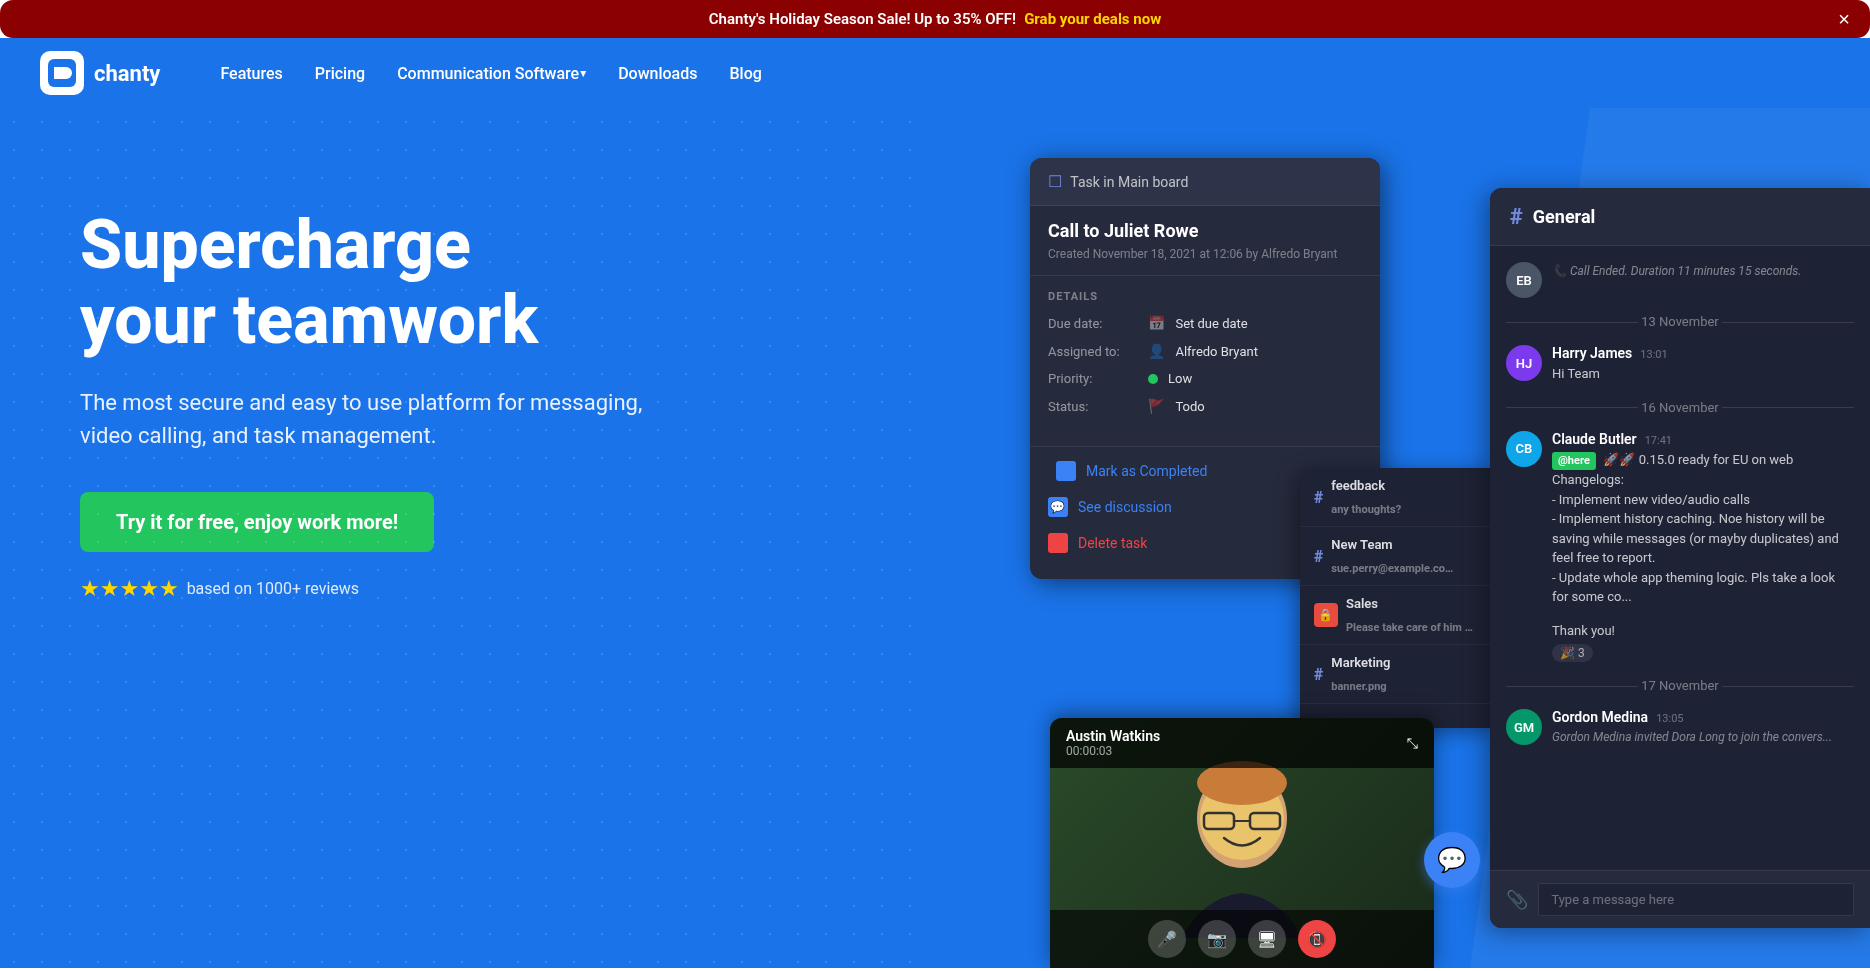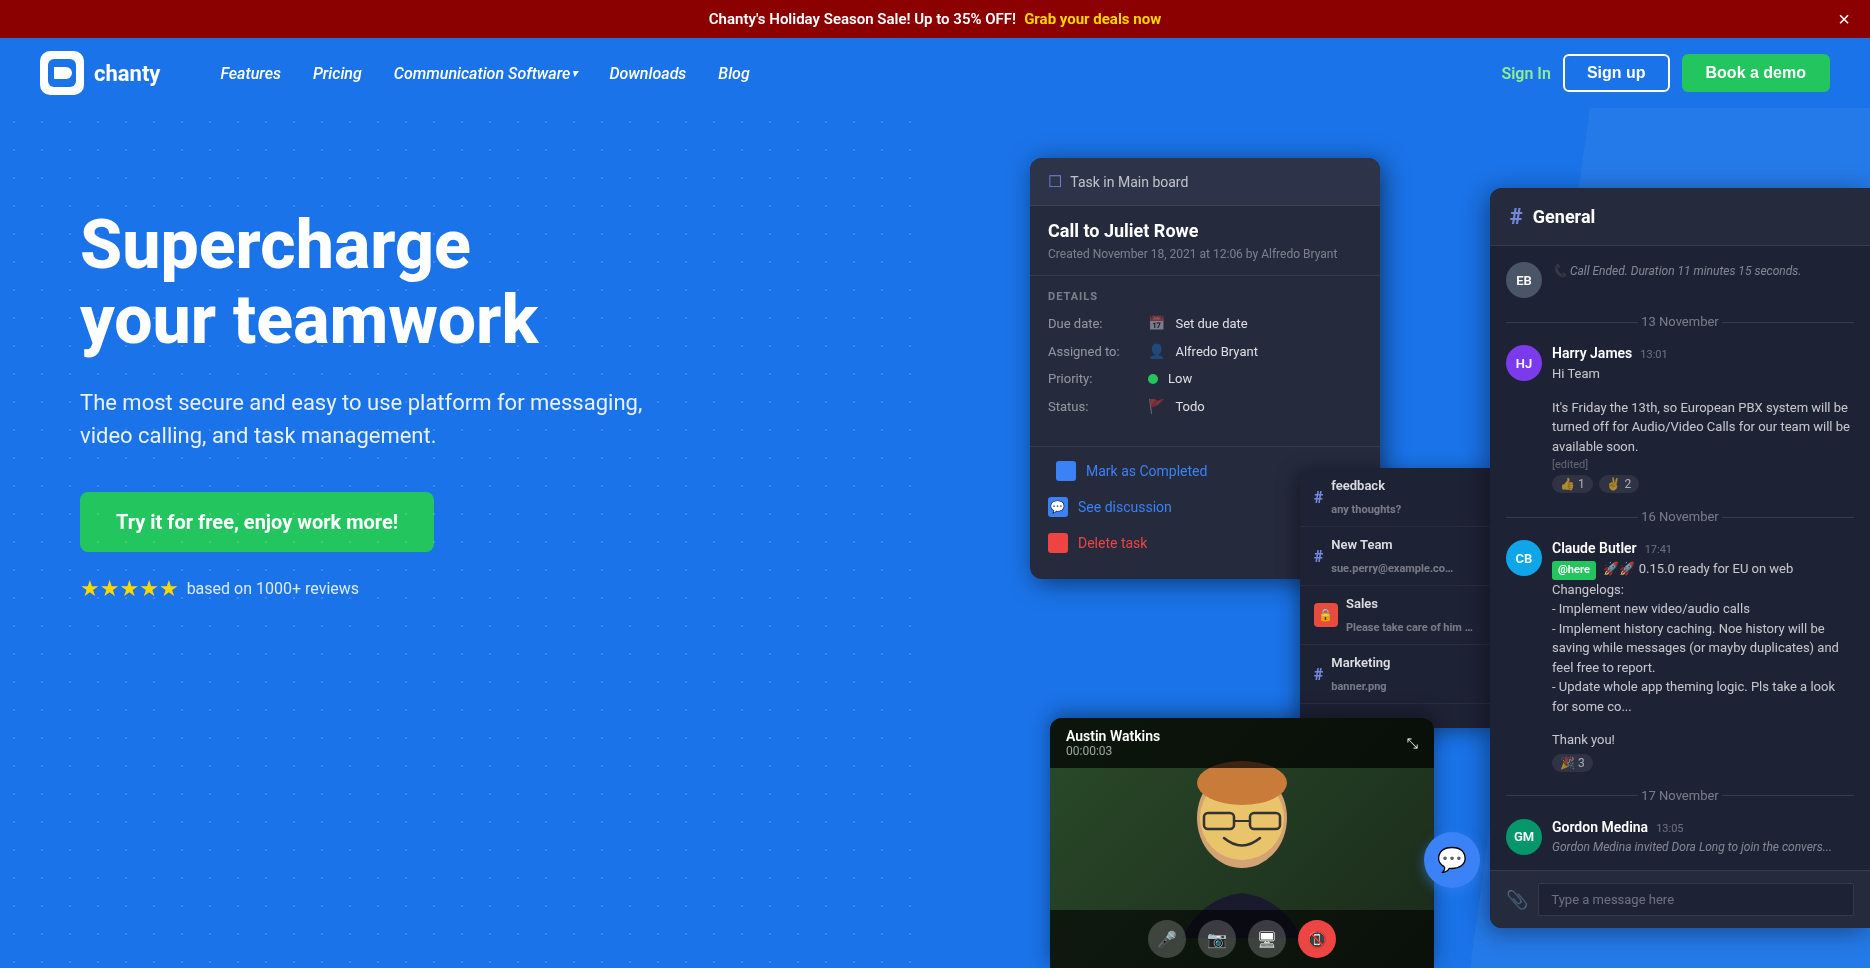--- a/index.html
+++ b/index.html
@@ -10,20 +10,21 @@
       background: #8B0000;
       color: white;
       text-align: center;
       padding: 10px 20px;
       font-size: 15px;
       position: relative;
       display: flex;
       align-items: center;
       justify-content: center;
       gap: 8px;
+      border-radius: 13px;
     }
     .holiday-banner .banner-text { font-weight: 600; }
     .holiday-banner .grab-link { color: #FFD700; font-weight: 700; cursor: pointer; text-decoration: none; }
     .holiday-banner .close-btn {
       position: absolute; right: 20px; top: 50%; transform: translateY(-50%);
       background: none; border: none; color: white; font-size: 20px; cursor: pointer;
     }
 
     
     nav {
@@ -39,21 +40,21 @@
     }
     .logo-icon {
       width: 44px; height: 44px; background: white; border-radius: 10px;
       display: flex; align-items: center; justify-content: center;
       font-size: 22px; font-weight: 900; color: #1a73e8;
     }
     .logo-text { color: white; font-size: 22px; font-weight: 700; }
     .nav-links { display: flex; align-items: center; gap: 32px; flex: 1; }
     .nav-link {
       color: white; text-decoration: none; font-size: 16px; font-weight: 500;
-      display: flex; align-items: center; gap: 4px; font-style: italic;
+      display: flex; align-items: center; gap: 4px;
     }
     .nav-actions { display: flex; align-items: center; gap: 12px; }
     .signin-link { color: #90EE90; font-size: 16px; font-weight: 600; text-decoration: none; }
     .signup-btn {
       border: 2px solid white; color: white; background: transparent;
       padding: 8px 22px; border-radius: 6px; font-size: 16px; font-weight: 600; cursor: pointer;
     }
     .demo-btn {
       background: #22C55E; color: white; border: none;
       padding: 10px 24px; border-radius: 6px; font-size: 16px; font-weight: 600; cursor: pointer;
@@ -277,25 +278,20 @@
   <div class="nav-links">
     <a class="nav-link" href="#">Features</a>
     <a class="nav-link" href="#">Pricing</a>
     <a class="nav-link" href="#" style="gap:1px">
       <span>Communication Software</span>
       <span style="font-size:12px;">▾</span>
     </a>
     <a class="nav-link" href="#">Downloads</a>
     <a class="nav-link" href="#">Blog</a>
   </div>
-  <div class="nav-actions">
-    <a class="signin-link" href="#">Sign In</a>
-    <button class="signup-btn">Sign up</button>
-    <button class="demo-btn">Book a demo</button>
-  </div>
 </nav>
 
 <div class="hero">
   <div class="dots-bg"></div>
   <div class="hero-shape"></div>
 
   <div class="hero-content">
     <h1 class="hero-title">
       <span>Supercharge</span><br>
       <span>your teamwork</span>
@@ -407,31 +403,20 @@
           <div class="msg-avatar" style="background:#7c3aed;">HJ</div>
           <div class="msg-content">
             <div class="msg-header">
               <span class="msg-name">Harry James</span>
               <span class="msg-time">13:01</span>
             </div>
             <p class="msg-text">Hi Team</p>
           </div>
         </div>
 
-        <div class="msg-item">
-          <div style="width:36px;flex-shrink:0;"></div>
-          <div class="msg-content">
-            <p class="msg-text">It's Friday the 13th, so European PBX system will be turned off for Audio/Video Calls for our team will be available soon.</p>
-            <p style="color:rgba(255,255,255,0.3);font-size:11px;margin-top:2px;">[edited]</p>
-            <div class="msg-reactions">
-              <span class="reaction">👍 1</span>
-              <span class="reaction">✌ 2</span>
-            </div>
-          </div>
-        </div>
 
         <div class="date-divider">16 November</div>
 
         <div class="msg-item">
           <div class="msg-avatar" style="background:#0ea5e9;">CB</div>
           <div class="msg-content">
             <div class="msg-header">
               <span class="msg-name">Claude Butler</span>
               <span class="msg-time">17:41</span>
             </div>

